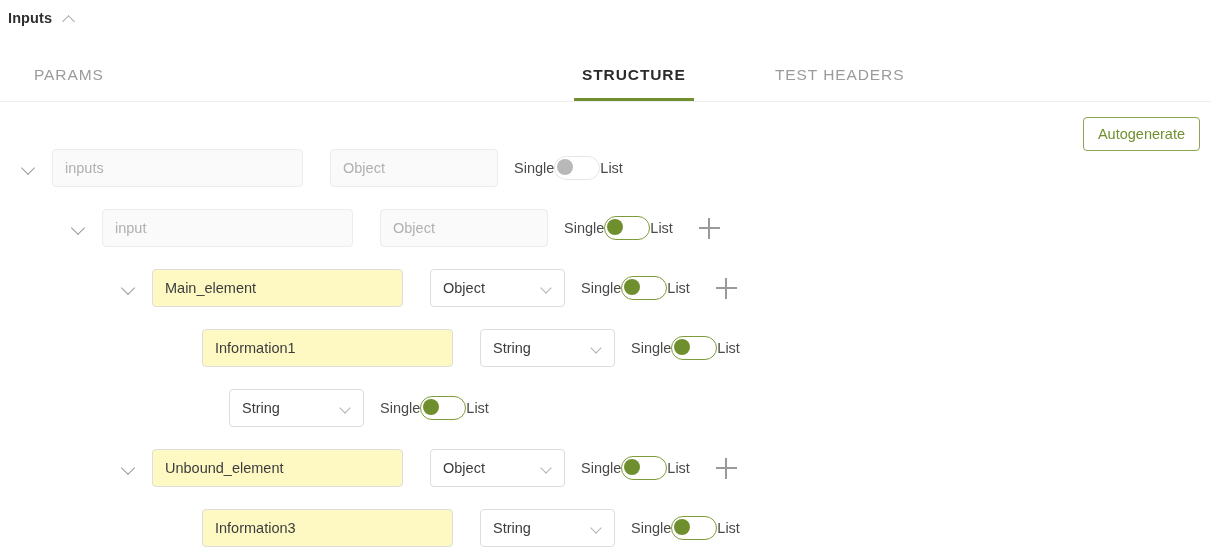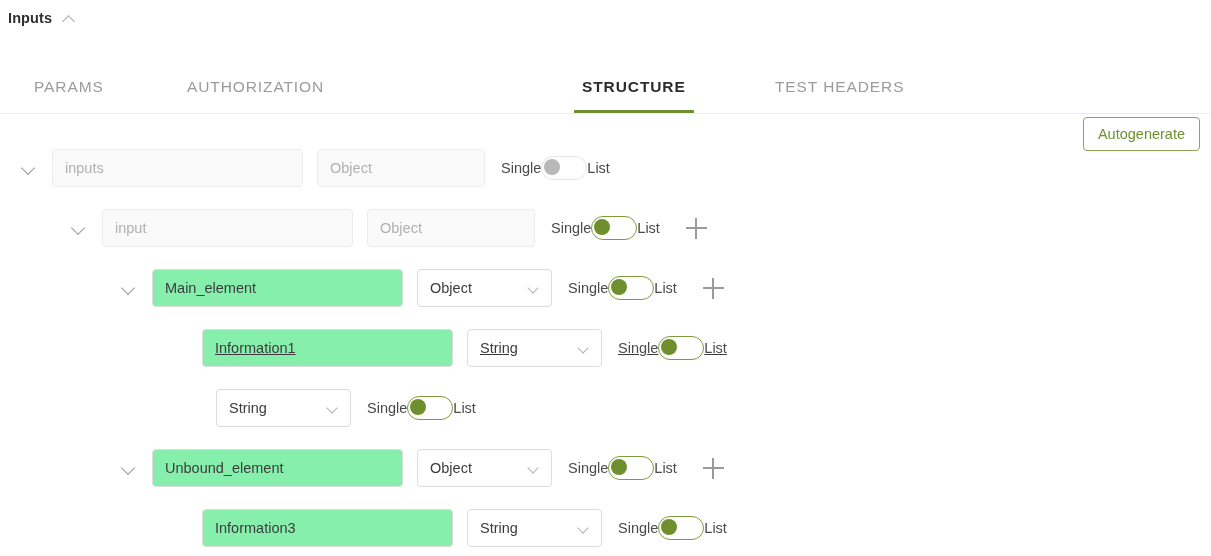--- a/index.html
+++ b/index.html
@@ -47,21 +47,21 @@
     height: 8px;
     border-left: 1.6px solid #a8a8a8;
     border-top: 1.6px solid #a8a8a8;
     transform: rotate(45deg);
   }
 
   
   .tabbar {
     position: absolute;
     left: 0;
-    top: 70px;
+    top: 58px;
     width: 1211px;
     height: 44px;
     border-bottom: 1px solid #eeeeee;
     box-sizing: border-box;
   }
   .tab {
     position: absolute;
     top: 0;
     height: 43px;
     line-height: 34px;
@@ -145,37 +145,37 @@
     width: 36px;
     flex: 0 0 auto;
   }
 
   .name-field {
     width: 251px;
     height: 38px;
     box-sizing: border-box;
     border: 1px solid #dddddd;
     border-radius: 4px;
-    background: #86efac;
+    background: #fef9c3;
     font-family: "Liberation Sans", sans-serif;
     font-size: 14.5px;
     color: #3c3c3c;
     padding: 0 12px;
     outline: none;
   }
   .name-field.muted {
     background: #fafafa;
     border-color: #ececec;
     color: #b0b0b0;
   }
 
   .type-field {
     width: 135px;
     height: 38px;
-    margin-left: 14px;
+    margin-left: 27px;
     box-sizing: border-box;
     border: 1px solid #dddddd;
     border-radius: 4px;
     background: #ffffff;
     display: flex;
     align-items: center;
     padding: 0 10px 0 12px;
     font-size: 14.5px;
     color: #3c3c3c;
     cursor: pointer;
@@ -268,21 +268,20 @@
 </head>
 <body>
 
 <div class="section-header">
   <span class="section-title">Inputs</span>
   <span class="chev-up"></span>
 </div>
 
 <div class="tabbar" id="tabbar">
     <div class="tab" style="left: 34px;">PARAMS</div>
-    <div class="tab" style="left: 187px;">AUTHORIZATION</div>
     <div class="tab active" style="left: 582px;">STRUCTURE</div>
     <div class="tab" style="left: 775px;">TEST HEADERS</div>
   </div>
 
 <div class="autogen">Autogenerate</div>
 
 <div class="rows" id="rows">
     <div class="row">
       <div class="row-inner" style="left: 16px;">
         <span class="chev-toggle"></span>
@@ -328,21 +327,21 @@
           <span class="mode-label">Single</span>
           <div class="switch">
             <div class="knob"></div>
           </div>
           <span class="mode-label">List</span>
         </div>
         <span class="plus-btn"></span>
       </div>
     </div>
     <div class="row">
-      <div class="row-inner" style="left: 166px; text-decoration: underline;">
+      <div class="row-inner" style="left: 166px;">
         <span class="chev-spacer"></span>
         <input type="text" class="name-field" value="Information1" style="">
         <div class="type-field">
           <span>String</span>
           <span class="type-caret"></span>
         </div>
         <div class="mode">
           <span class="mode-label">Single</span>
           <div class="switch">
             <div class="knob"></div>

